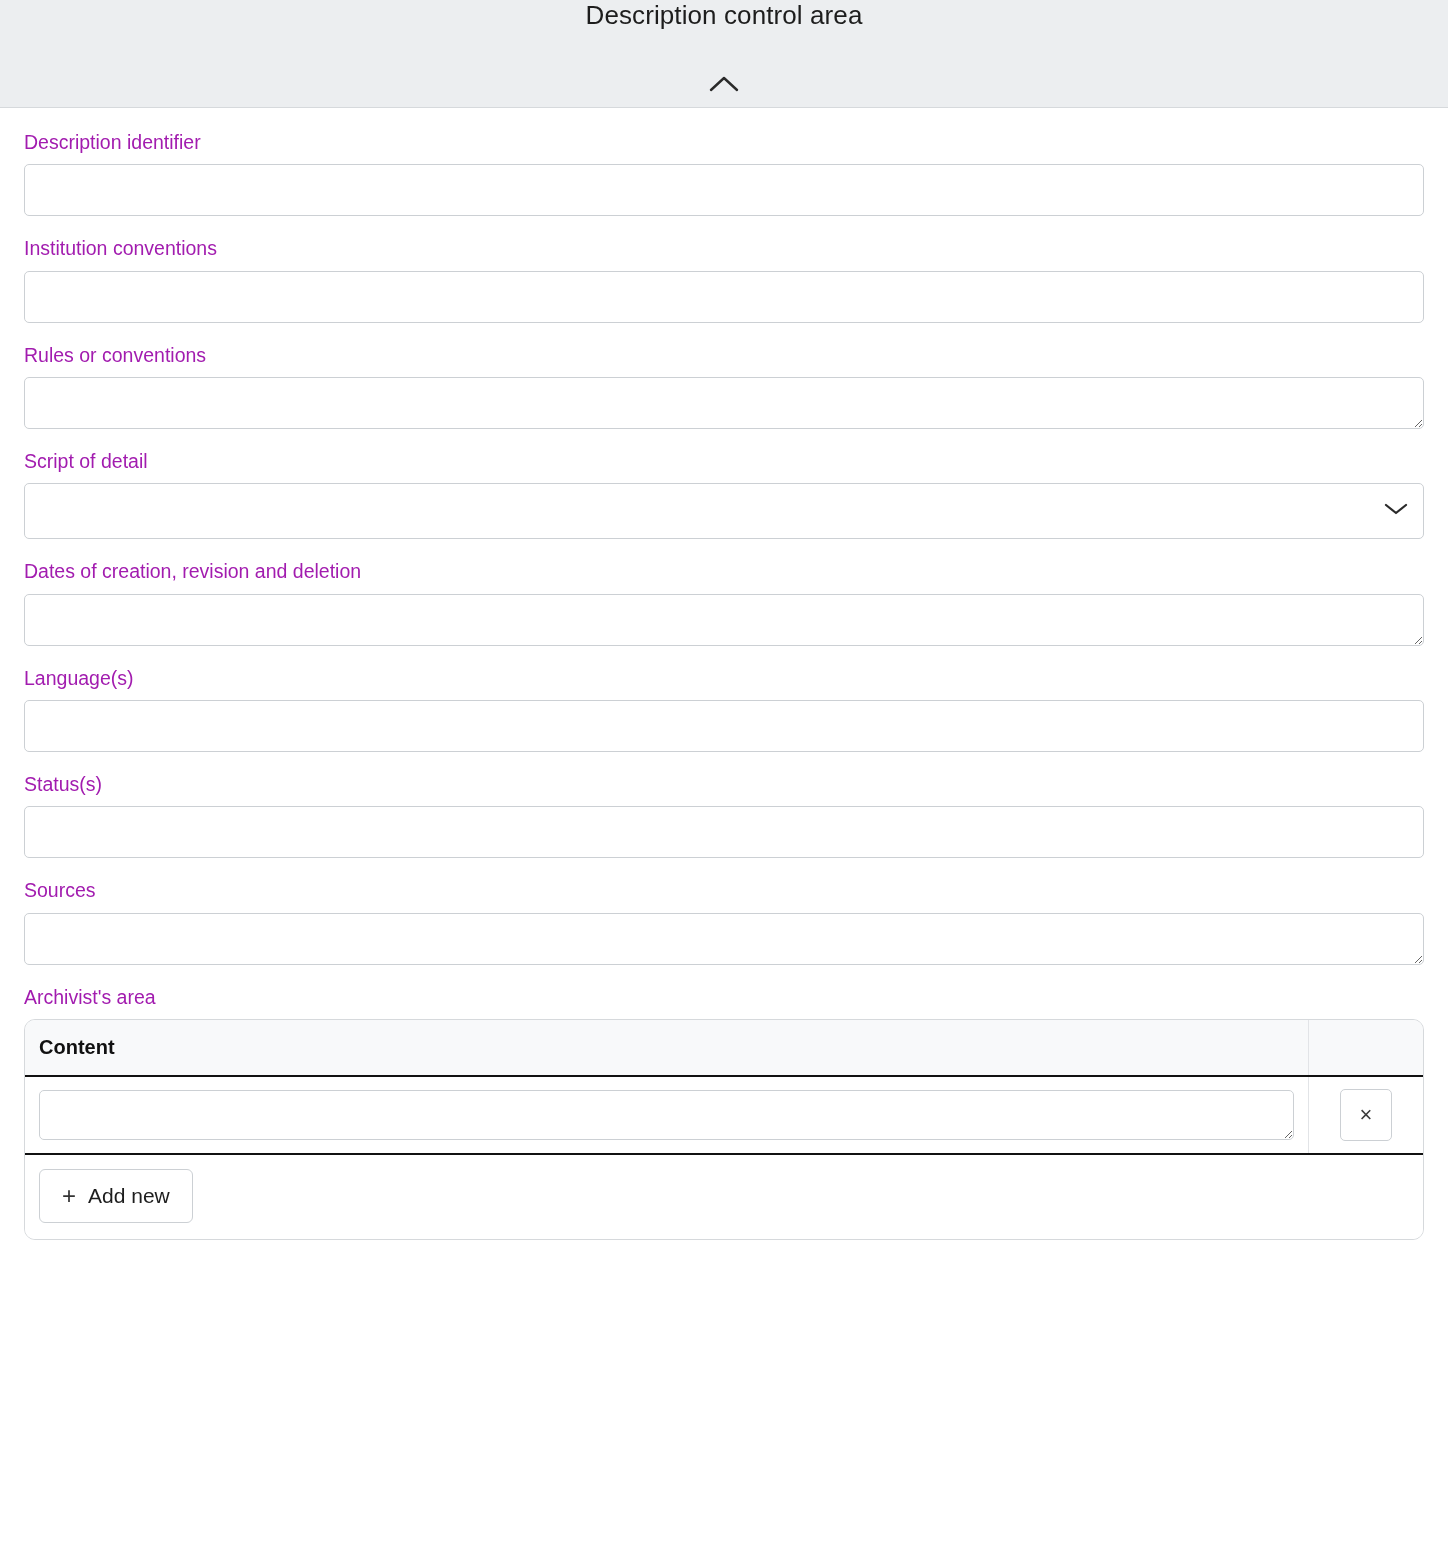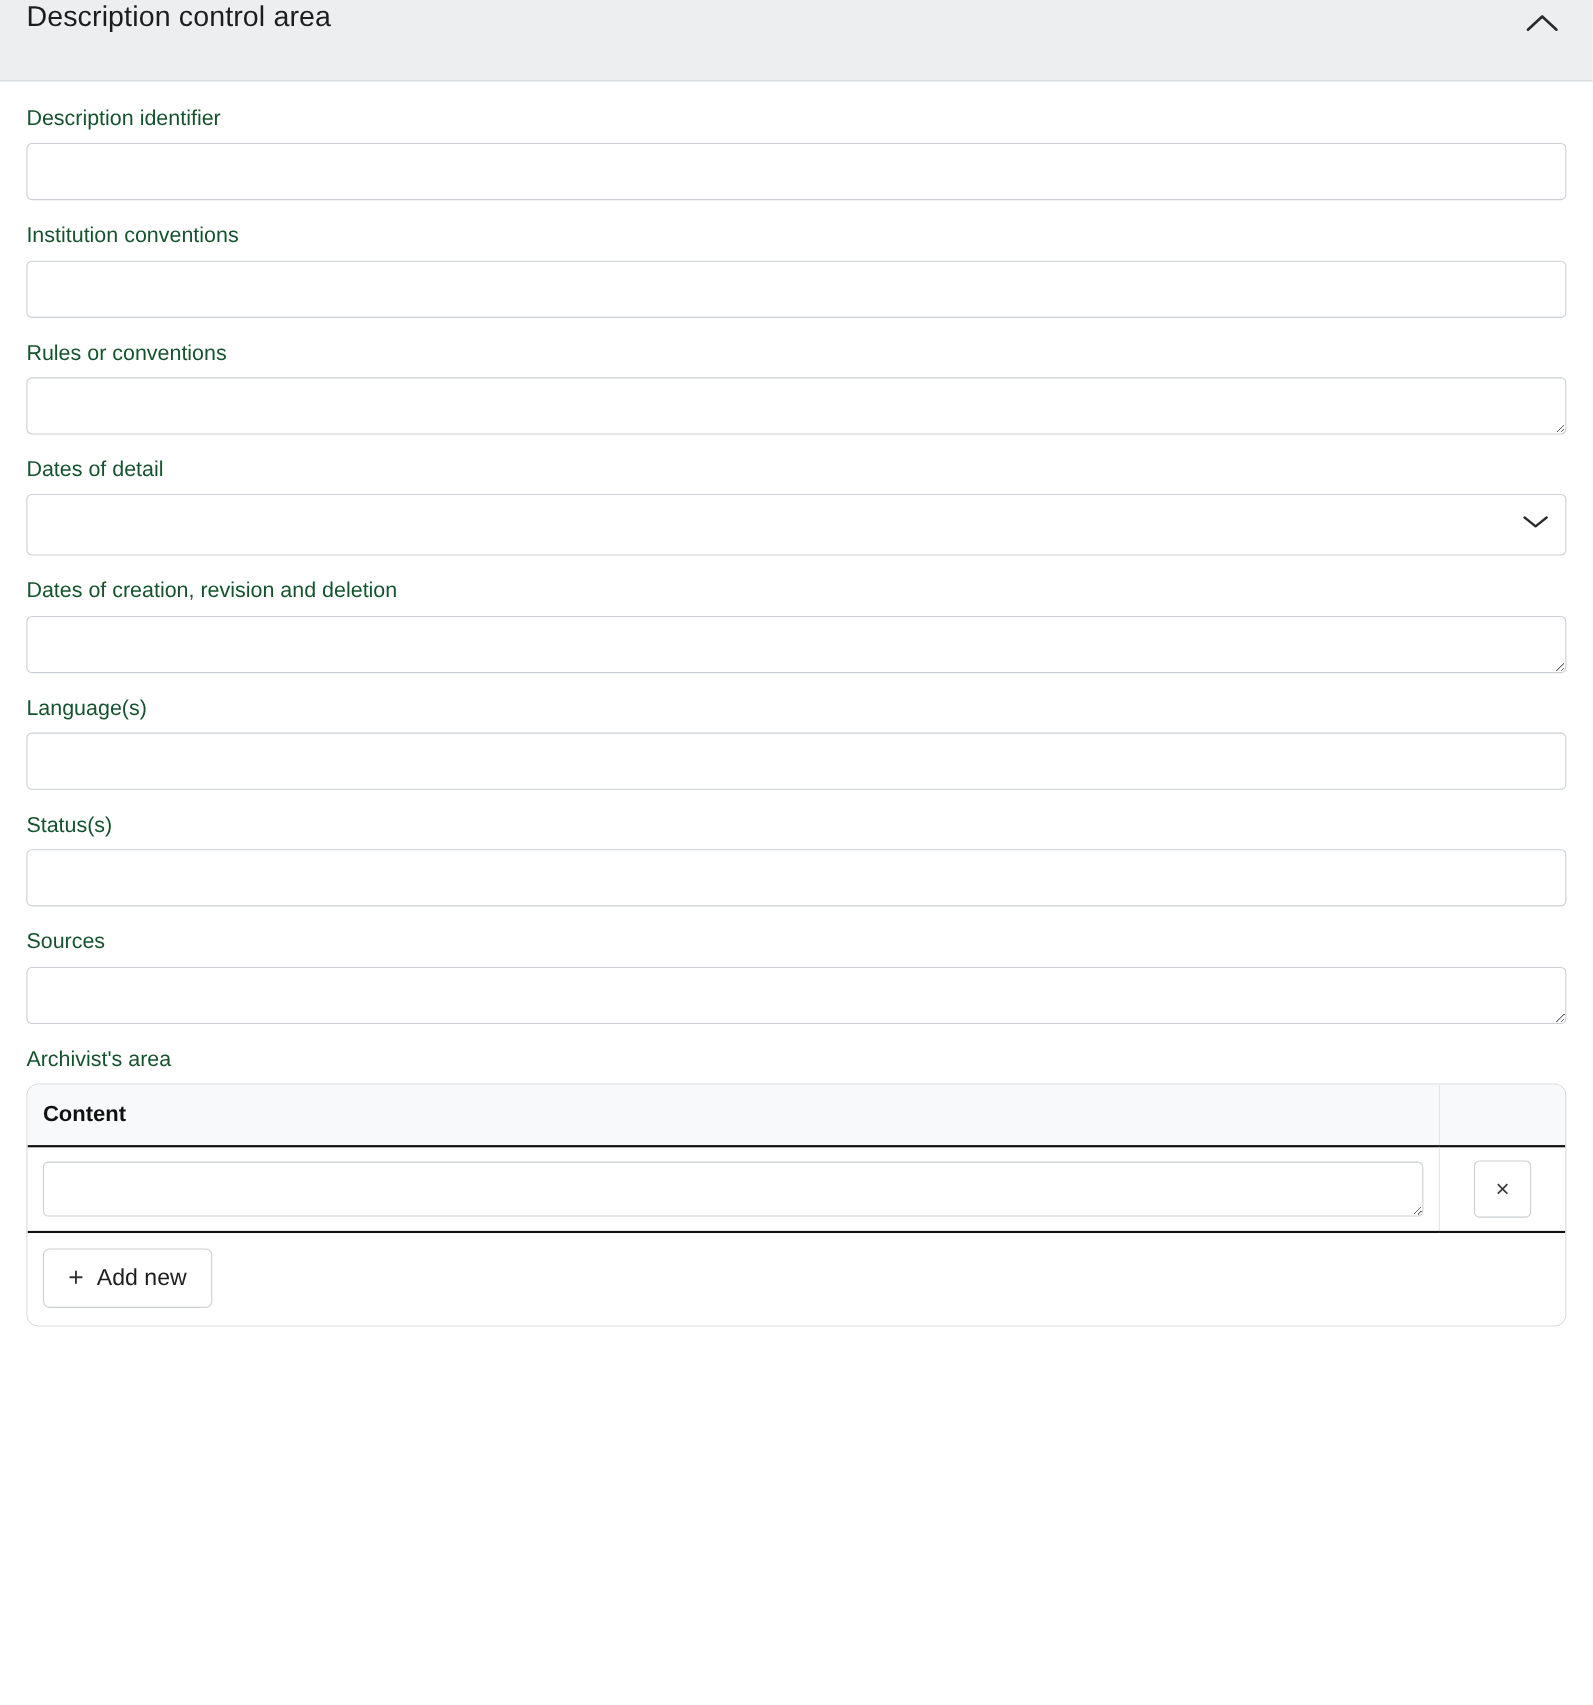--- a/index.html
+++ b/index.html
@@ -13,26 +13,27 @@
     width: 1448px;
   }
   .panel {
     width: 1448px;
     box-sizing: border-box;
     background: #ffffff;
   }
   .panel-header {
     background: #eceef0;
     border-bottom: 1px solid #d6d9dc;
-    height: 74px;
+    height: 108px;
     box-sizing: border-box;
     display: flex;
-    align-items: flex-start;
+    align-items: center;
     justify-content: space-between;
     padding: 0 24px 0 24px;
+    flex-direction: column;
   }
   .panel-title {
     font-size: 26px;
     color: #1d1d1d;
     letter-spacing: 0.1px;
   }
   .collapse-btn {
     width: 44px;
     height: 44px;
     display: flex;
@@ -48,21 +49,21 @@
   .panel-body {
     padding: 22px 24px 20px 24px;
     box-sizing: border-box;
   }
   .field {
     margin-bottom: 20px;
   }
   .field-label {
     display: block;
     font-size: 19.5px;
-    color: #14532d;
+    color: #a21caf;
     margin-bottom: 9px;
     line-height: 1.3;
   }
   .text-input {
     display: block;
     width: 100%;
     box-sizing: border-box;
     height: 52px;
     border: 1px solid #ccd0d4;
     border-radius: 5px;
@@ -230,21 +231,21 @@
       <input class="text-input" type="text" value="" style="">
     </div>
 
     <div class="field">
       <label class="field-label">Rules or conventions</label>
       <textarea class="text-area" style=""></textarea>
     </div>
 
 
     <div class="field">
-      <label class="field-label">Dates of detail</label>
+      <label class="field-label">Script of detail</label>
       <div class="select-wrap">
         <select class="select-input">
           <option></option>
         </select>
         <span class="select-chev">
           <svg width="24" height="14" viewBox="0 0 24 14" fill="none" xmlns="http://www.w3.org/2000/svg">
             <path d="M2 3 L12 11 L22 3" stroke="#2a2a2a" stroke-width="2.2" fill="none" stroke-linecap="round" stroke-linejoin="round"></path>
           </svg>
         </span>
       </div>

